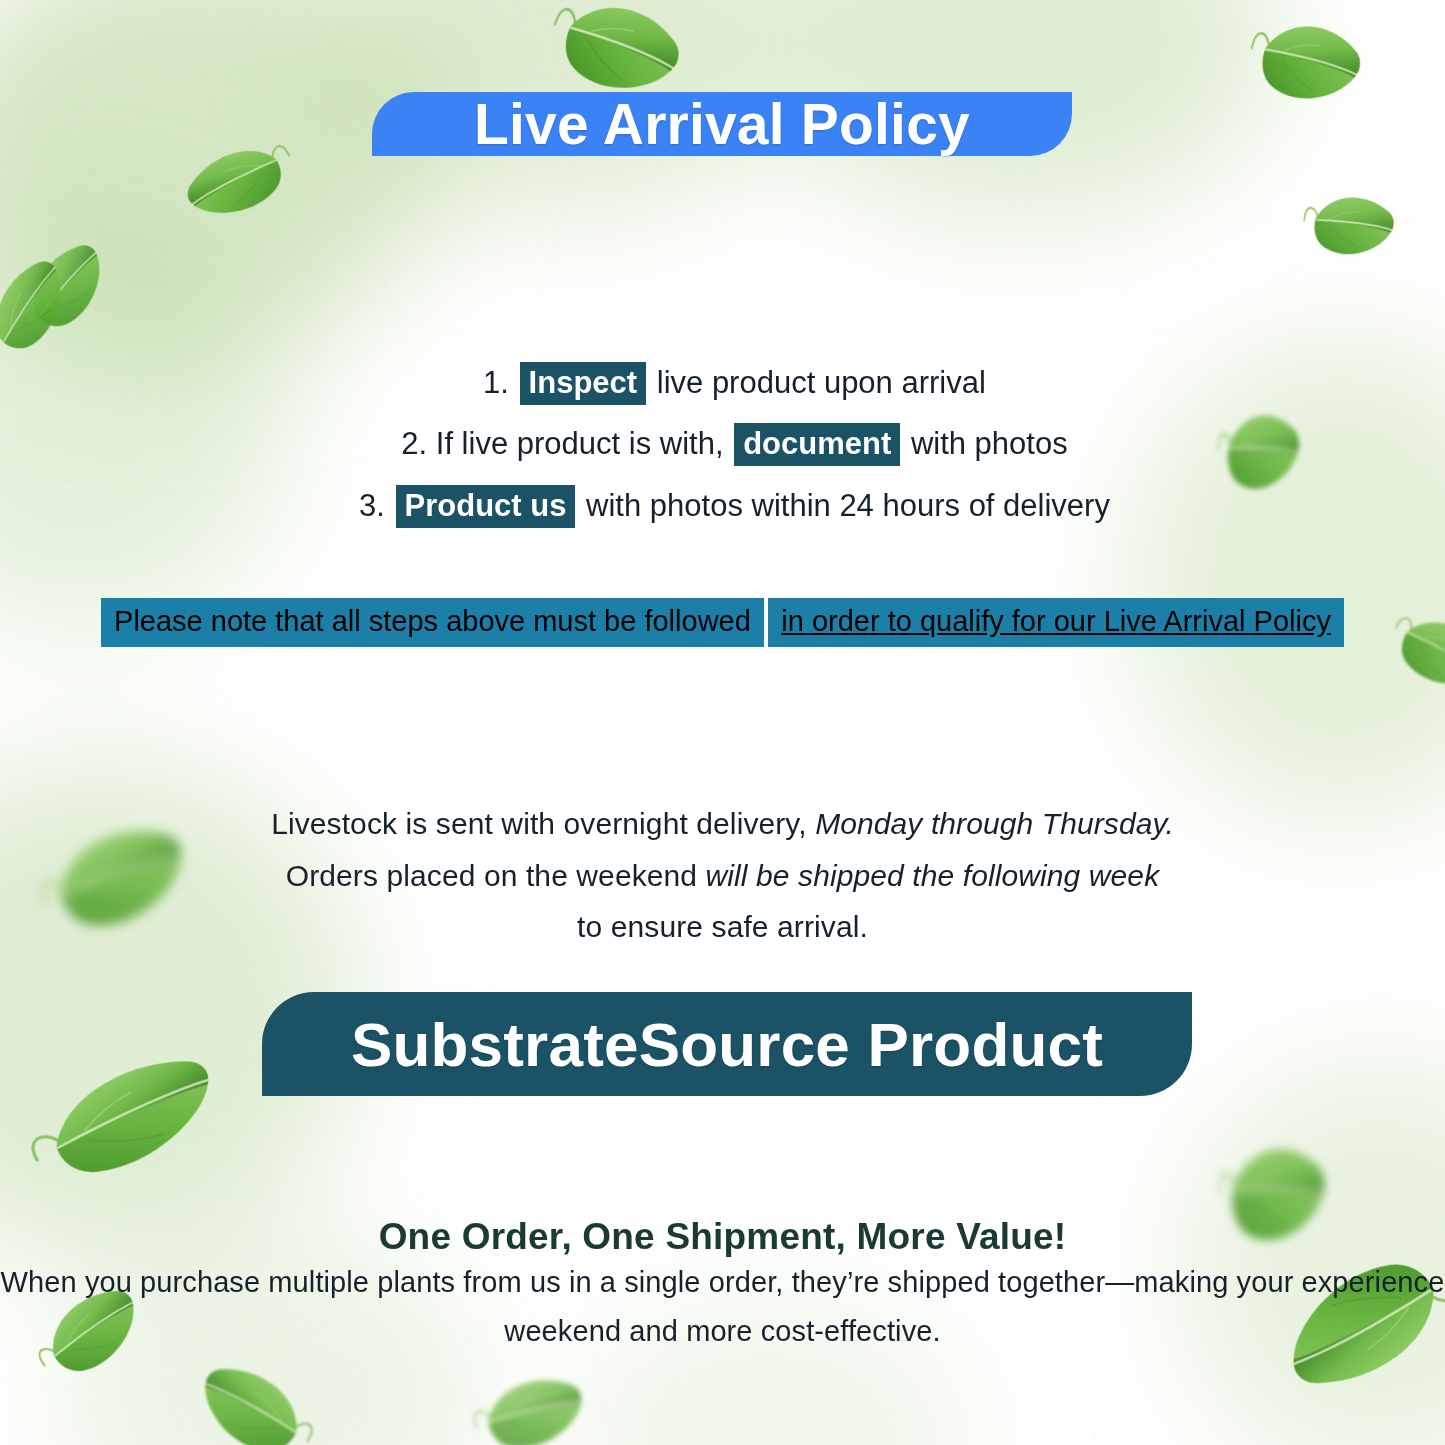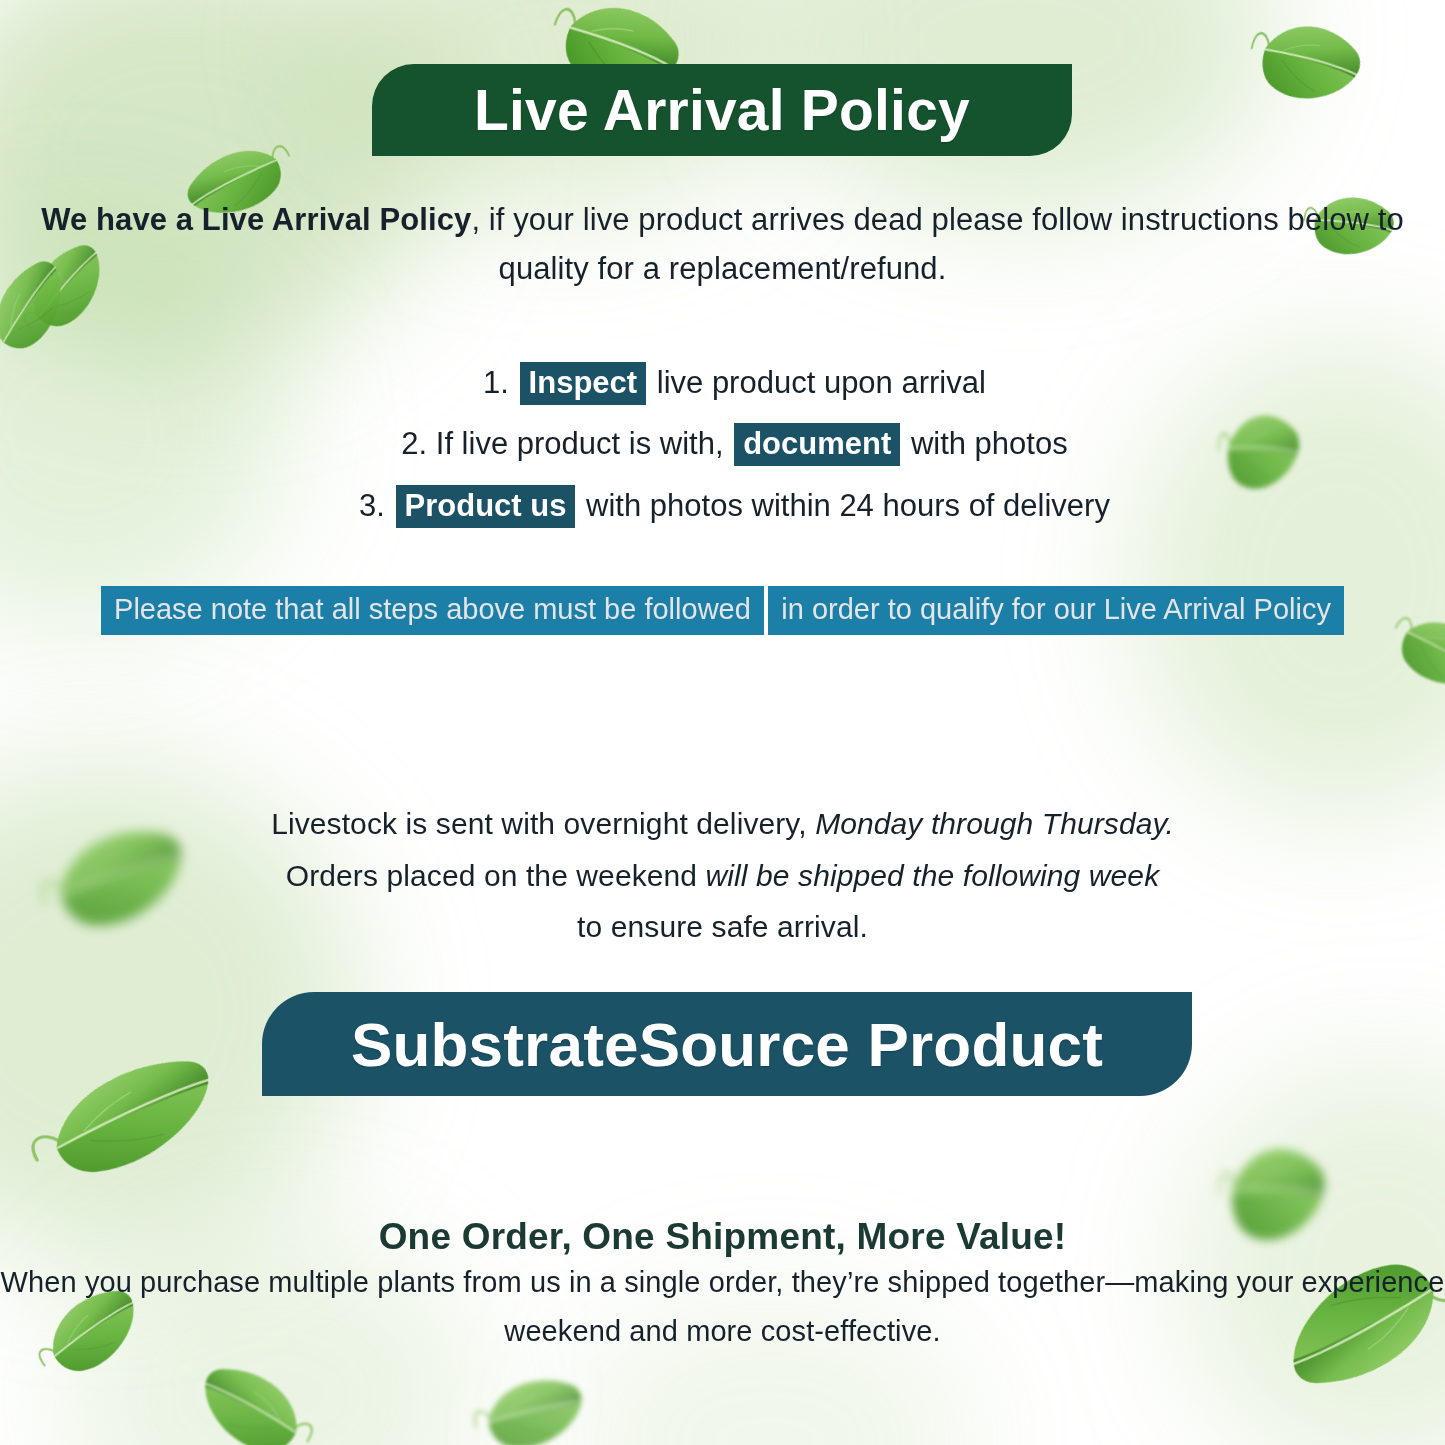--- a/index.html
+++ b/index.html
@@ -36,22 +36,22 @@
 
   .banner {
     position:absolute;
     display:flex; align-items:center; justify-content:center;
     color:#ffffff;
     font-weight:bold;
     letter-spacing:.2px;
     text-shadow:0 1px 2px rgba(0,0,0,.18);
   }
   .banner.title {
-    left:372px; top:64px; width:700px; height:92px;
-    background:#14532d;
+    left:372px; top:92px; width:700px; height:64px;
+    background:#3b82f6;
     border-radius:42px 0 42px 0;
     font-size:57px;
   }
   .banner.brand {
     left:262px; top:992px; width:930px; height:104px;
     background:#1b5266;
     border-radius:52px 0 52px 0;
     font-size:62px;
   }
 
@@ -82,27 +82,27 @@
     margin:0 2px;
   }
 
   .note {
     position:absolute; left:0; top:584px; width:100%;
     text-align:center;
   }
   .note-line {
     display:inline-block;
     background:#1b7fa8;
-    color:#e5e5e5;
+    color:#000000;
     font-size:29px;
     padding:6px 13px 8px 13px;
     line-height:1.2;
     white-space:nowrap;
   }
-  .note-line + .note-line { margin-top:2px; }
+  .note-line + .note-line { margin-top:14px;text-decoration:underline; }
 
   .ship { left:0; top:798px; font-size:30px; line-height:1.72; }
 
   .tag {
     position:absolute; left:0; top:1192px; width:100%;
     text-align:center;
     color:#1b3a33;
     font-weight:bold;
     font-size:37px;
     letter-spacing:.2px;
@@ -456,23 +456,20 @@
         <path d="M60 58 C78 48 96 42 116 40" fill="none" stroke="#cfe9ad" stroke-width="1.2" opacity="0.5"></path>
         <path d="M62 70 C82 82 104 92 128 96" fill="none" stroke="#2c6f16" stroke-width="1.2" opacity="0.35"></path>
       </svg>
     </div>
   </div>
 
 <div class="content">
 
   <div class="banner title">Live Arrival Policy</div>
 
-  <div class="para intro">
-    <b>We have a Live Arrival Policy</b><span>, if your live product arrives dead please follow instructions below to quality for a replacement/refund.</span>
-  </div>
 
   <div class="steps">
     <div class="step">
       <span>1.</span>
       <span class="hl">Inspect</span>
       <span>live product upon arrival</span>
     </div>
     <div class="step">
       <span>2.</span>
       <span>If live product is with,</span>

